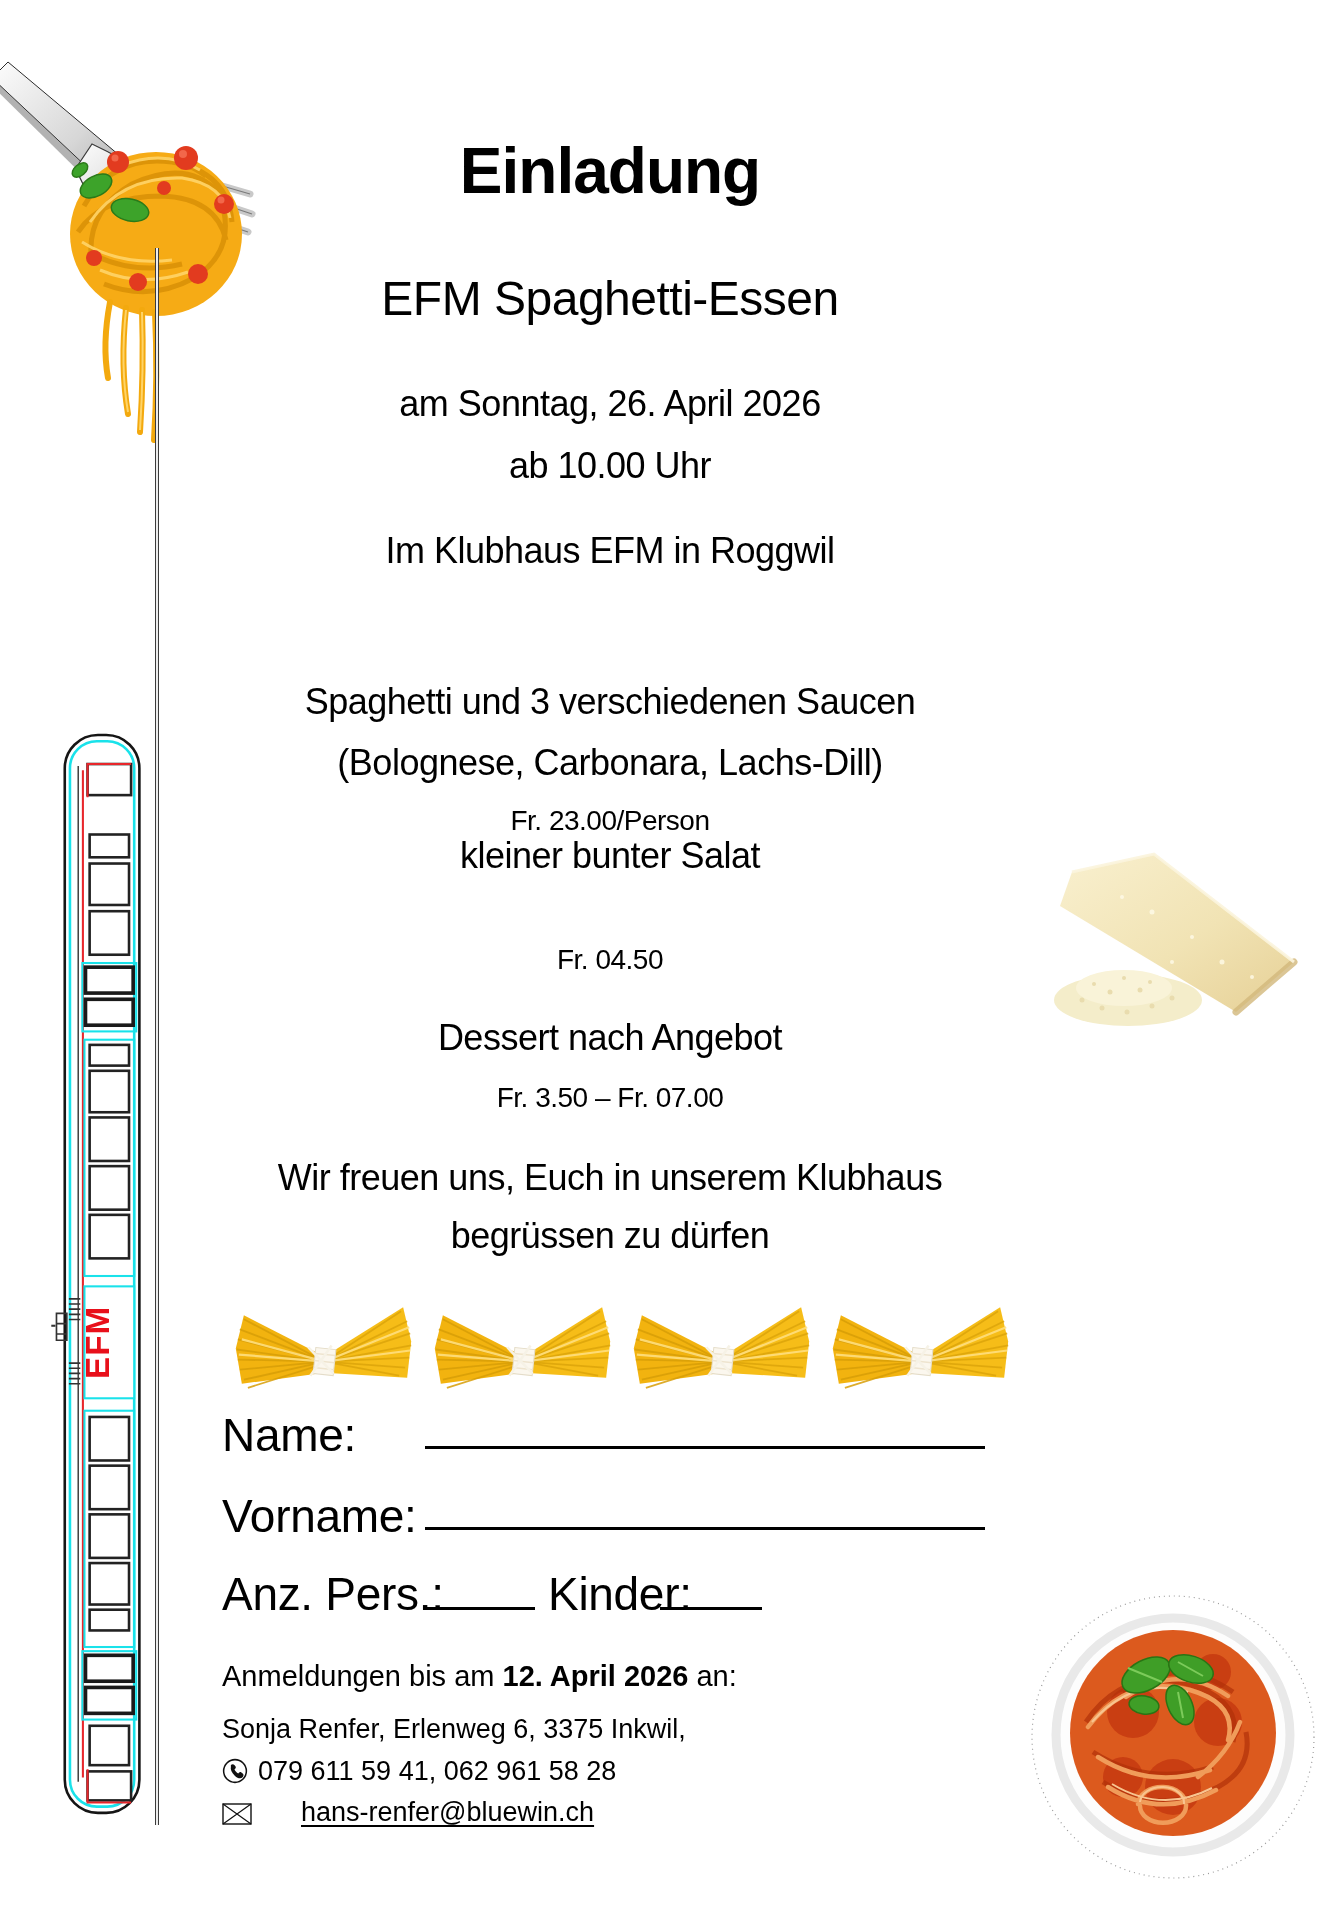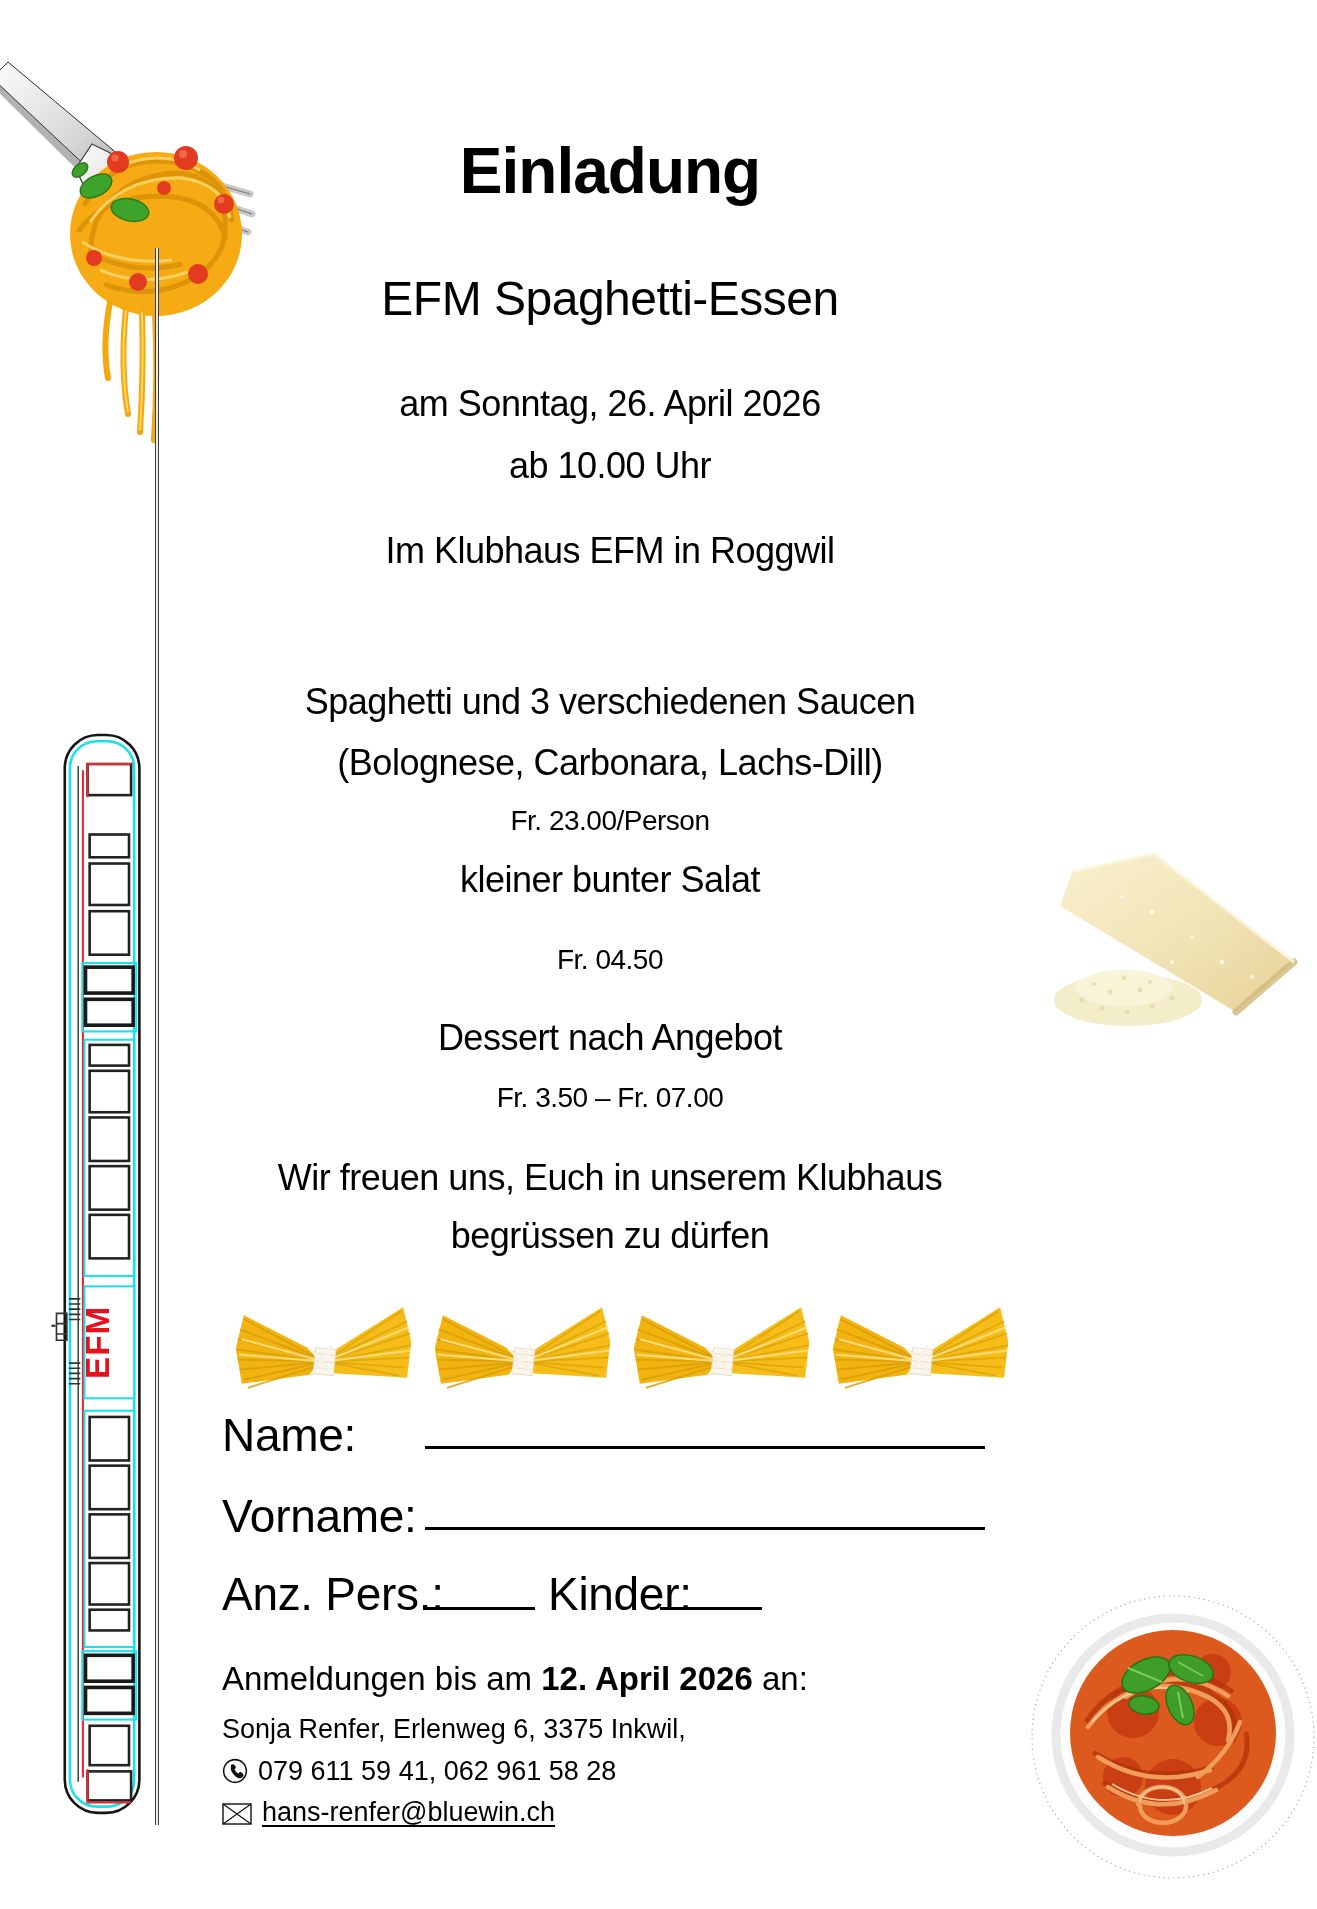--- a/index.html
+++ b/index.html
@@ -12,24 +12,24 @@
   .t-sub{font-size:48px;letter-spacing:-0.5px;}
   .t-body{font-size:36px;letter-spacing:-0.5px;}
   .t-italic{font-size:28px;letter-spacing:-0.5px;}
 
   
   .form-label{position:absolute;left:222px;font-size:46px;letter-spacing:-0.3px;white-space:nowrap;}
   .blank{position:absolute;border-bottom:3px solid #000;}
 
   
   .info{position:absolute;left:222px;white-space:nowrap;}
-  .t-small{font-size:33px;}
+  .t-small{font-size:29px;}
   .t-contact{font-size:27px;}
   .bold{font-weight:700;}
-  .email-link{text-decoration:underline;text-decoration-thickness:2px;text-underline-offset:4px;}
+  .email-link{text-decoration:underline;text-decoration-thickness:2px;text-underline-offset:4px;margin-left:39px;}
   .cicon{display:inline-block;vertical-align:-4px;margin-right:10px;}
 
   
   .fork-img{position:absolute;left:-8px;top:26px;width:272px;height:420px;}
   .wire{position:absolute;left:155px;top:248px;width:4px;height:1577px;
         background:#ededed;border-left:1.5px solid #3c3c3c;border-right:1.5px solid #3c3c3c;box-sizing:border-box;}
   .train-img{position:absolute;left:46px;top:706px;width:108px;height:1140px;}
   .cheese-img{position:absolute;left:1032px;top:842px;width:285px;height:190px;}
   .plate-img{position:absolute;left:1028px;top:1572px;width:289px;height:330px;}
   .bundles{position:absolute;left:235px;top:1288px;width:775px;height:128px;display:flex;justify-content:space-between;}
@@ -200,21 +200,21 @@
   </svg>
 
   <div class="line t-title" style="top:136px">Einladung</div>
   <div class="line t-sub" style="top:272px">EFM Spaghetti-Essen</div>
   <div class="line t-body" style="top:384px">am Sonntag, 26. April 2026</div>
   <div class="line t-body" style="top:446px">ab 10.00 Uhr</div>
   <div class="line t-body" style="top:531px">Im Klubhaus EFM in Roggwil</div>
   <div class="line t-body" style="top:682px">Spaghetti und 3 verschiedenen Saucen</div>
   <div class="line t-body" style="top:743px">(Bolognese, Carbonara, Lachs-Dill)</div>
   <div class="line t-italic" style="top:805px">Fr. 23.00/Person</div>
-  <div class="line t-body" style="top:860px">kleiner bunter Salat</div>
+  <div class="line t-body" style="top:836px">kleiner bunter Salat</div>
   <div class="line t-italic" style="top:944px">Fr. 04.50</div>
   <div class="line t-body" style="top:1018px">Dessert nach Angebot</div>
   <div class="line t-italic" style="top:1082px">Fr. 3.50 – Fr. 07.00</div>
   <div class="line t-body" style="top:1158px">Wir freuen uns, Euch in unserem Klubhaus</div>
   <div class="line t-body" style="top:1216px">begrüssen zu dürfen</div>
 
   <div class="bundles">
     <svg class="bundle" viewBox="0 0 175 125">
         <use href="#bundleShape" transform="translate(0,15)"></use>
       </svg>

